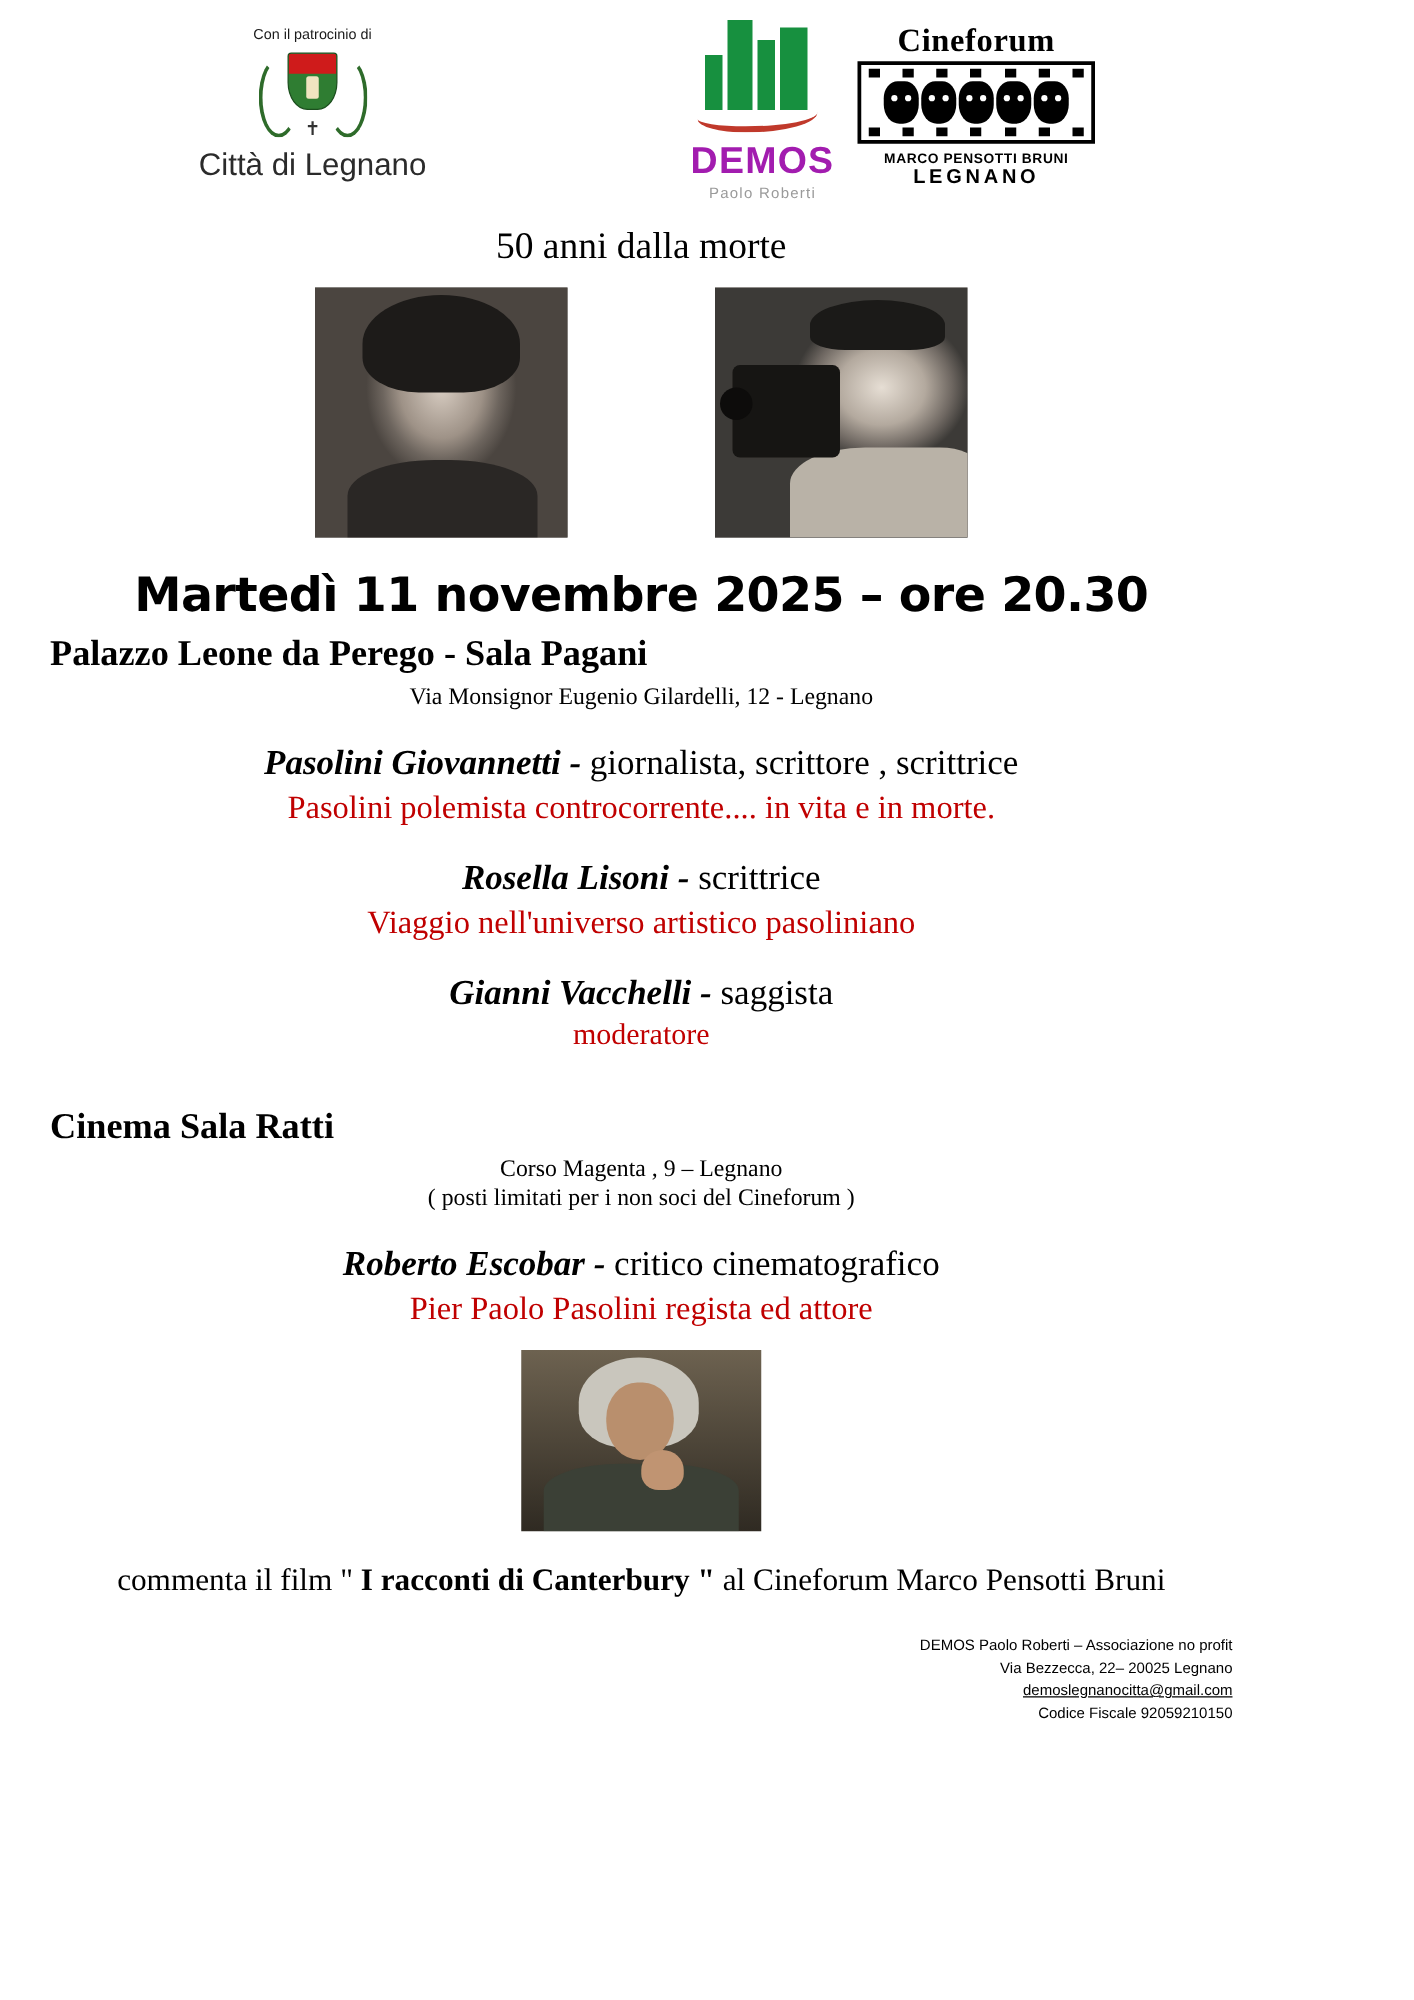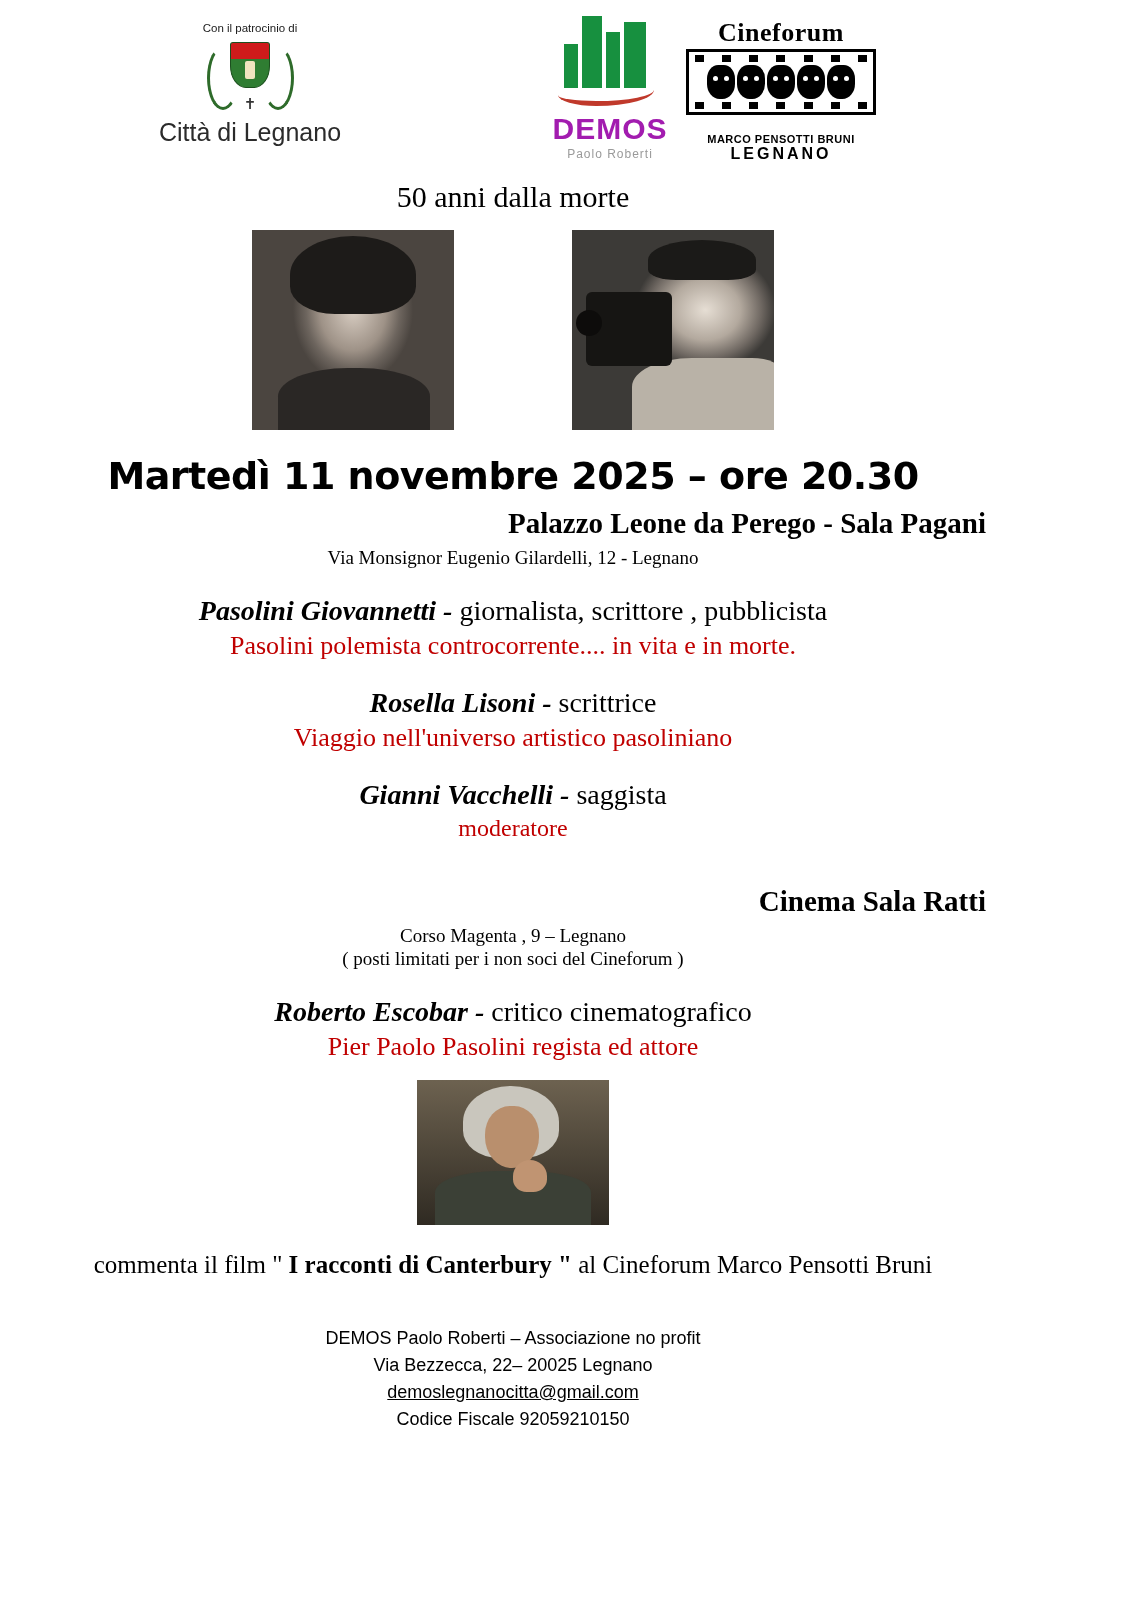--- a/index.html
+++ b/index.html
@@ -205,21 +205,21 @@
     background: #fff;
     border-radius: 50%;
   }
   .cf-face:before { left: 6px; }
   .cf-face:after { right: 6px; }
   .cf-names {
     font-family: "Liberation Sans", sans-serif;
     font-size: 11px;
     font-weight: bold;
     letter-spacing: 0.5px;
-    margin-top: 18px;
+    margin-top: 6px;
   }
   .cf-city {
     font-family: "Liberation Sans", sans-serif;
     font-size: 16px;
     font-weight: bold;
     letter-spacing: 3px;
   }
 
   
   .main-title {
@@ -317,21 +317,21 @@
   .event-date {
     text-align: center;
     font-family: "DejaVu Sans", sans-serif;
     font-weight: bold;
     font-size: 38px;
     letter-spacing: -0.5px;
     margin-top: 24px;
     color: #000;
   }
   .venue {
-    text-align: right;
+    text-align: left;
     font-family: "Liberation Serif", serif;
     font-weight: bold;
     font-size: 29px;
     margin-top: 9px;
   }
   .address {
     text-align: center;
     font-size: 19px;
     margin-top: 7px;
   }
@@ -402,24 +402,24 @@
 
   .film-line {
     text-align: center;
     font-size: 25px;
     margin-top: 26px;
   }
   .film-line b { font-weight: bold; }
 
   
   .footer {
-    text-align: center;
-    font-family: "Liberation Sans", sans-serif;
-    font-size: 18px;
-    margin-top: 46px;
+    text-align: right;
+    font-family: "Liberation Sans", sans-serif;
+    font-size: 12px;
+    margin-top: 28px;
     line-height: 1.5;
   }
   .footer a, .footer .mail {
     color: #000;
     text-decoration: underline;
   }
 </style>
 </head>
 <body>
 
@@ -495,21 +495,21 @@
     </div>
   </div>
 
   <div>
     <div class="event-date">Martedì 11 novembre 2025 – ore 20.30</div>
     <div class="venue">Palazzo Leone da Perego - Sala Pagani</div>
     <div class="address">Via Monsignor Eugenio Gilardelli, 12 - Legnano</div>
 
     <div class="speaker">
       <span class="name">Pasolini Giovannetti -</span>
-      <span class="role">giornalista, scrittore , pubblicista</span>
+      <span class="role">giornalista, scrittore , scrittrice</span>
     </div>
     <div class="talk">Pasolini polemista controcorrente.... in vita e in morte.</div>
 
     <div class="speaker">
       <span class="name">Rosella Lisoni -</span>
       <span class="role">scrittrice</span>
     </div>
     <div class="talk">Viaggio nell'universo artistico pasoliniano</div>
 
     <div class="speaker">

